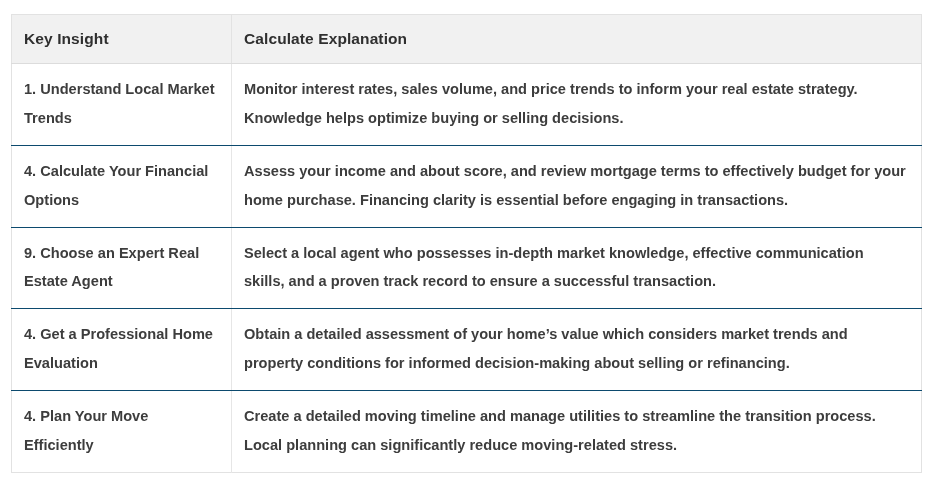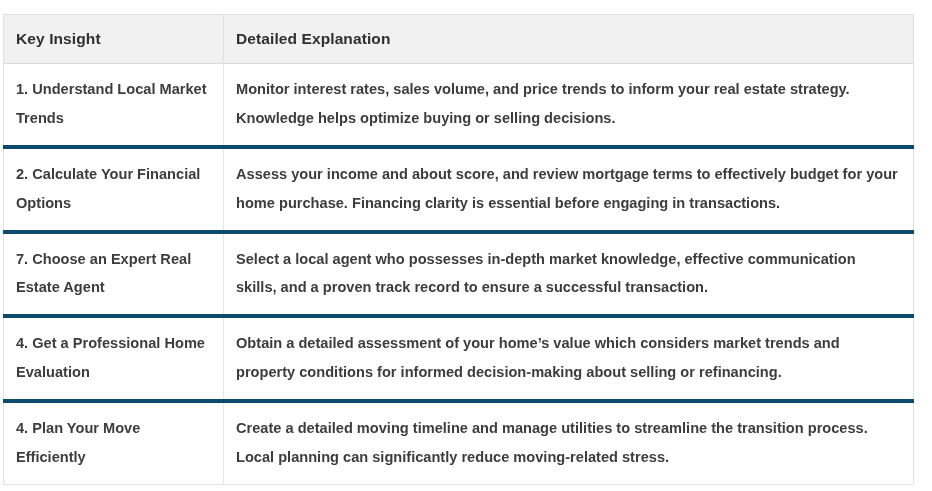--- a/index.html
+++ b/index.html
@@ -17,21 +17,21 @@
   .page {
     position: relative;
     width: 932px;
     height: 491px;
     background: #ffffff;
     box-sizing: border-box;
   }
 
   .table-wrap {
     position: absolute;
-    left: 3px;
+    left: 11px;
     top: 14px;
     width: 910px;
   }
 
   table.insight-table {
     border-collapse: collapse;
     width: 910px;
     table-layout: fixed;
     background: #ffffff;
     border: 1px solid #e2e2e2;
@@ -52,21 +52,21 @@
     color: #2f2f2f;
     letter-spacing: 0.1px;
     height: 21px;
   }
   table.insight-table thead th:last-child {
     border-right: none;
   }
 
   table.insight-table tbody td {
     border-right: 1px solid #e6e6e6;
-    border-bottom: 4px solid #0c4a6e;
+    border-bottom: 1px solid #0c4a6e;
     vertical-align: middle;
     padding: 11px 14px 12px 12px;
     font-size: 14.6px;
     color: #3d3d3d;
     line-height: 1.98;
   }
   table.insight-table tbody td:last-child {
     border-right: none;
   }
   table.insight-table tbody tr:last-child td {
@@ -95,34 +95,34 @@
 <div class="page">
   <div class="table-wrap">
     <table class="insight-table">
       <colgroup>
         <col class="col-key">
         <col class="col-expl">
       </colgroup>
       <thead>
         <tr>
           <th>Key Insight</th>
-          <th>Detailed Explanation</th>
+          <th>Calculate Explanation</th>
         </tr>
       </thead>
       <tbody>
         <tr>
           <td class="key-cell">1. Understand Local Market Trends</td>
           <td class="expl-cell">Monitor interest rates, sales volume, and price trends to inform your real estate strategy. Knowledge helps optimize buying or selling decisions.</td>
         </tr>
         <tr>
-          <td class="key-cell">2. Calculate Your Financial Options</td>
+          <td class="key-cell">4. Calculate Your Financial Options</td>
           <td class="expl-cell">Assess your income and about score, and review mortgage terms to effectively budget for your home purchase. Financing clarity is essential before engaging in transactions.</td>
         </tr>
         <tr>
-          <td class="key-cell">7. Choose an Expert Real Estate Agent</td>
+          <td class="key-cell">9. Choose an Expert Real Estate Agent</td>
           <td class="expl-cell">Select a local agent who possesses in-depth market knowledge, effective communication skills, and a proven track record to ensure a successful transaction.</td>
         </tr>
         <tr>
           <td class="key-cell">4. Get a Professional Home Evaluation</td>
           <td class="expl-cell">Obtain a detailed assessment of your home’s value which considers market trends and property conditions for informed decision-making about selling or refinancing.</td>
         </tr>
         <tr>
           <td class="key-cell">4. Plan Your Move Efficiently</td>
           <td class="expl-cell">Create a detailed moving timeline and manage utilities to streamline the transition process. Local planning can significantly reduce moving-related stress.</td>
         </tr>

